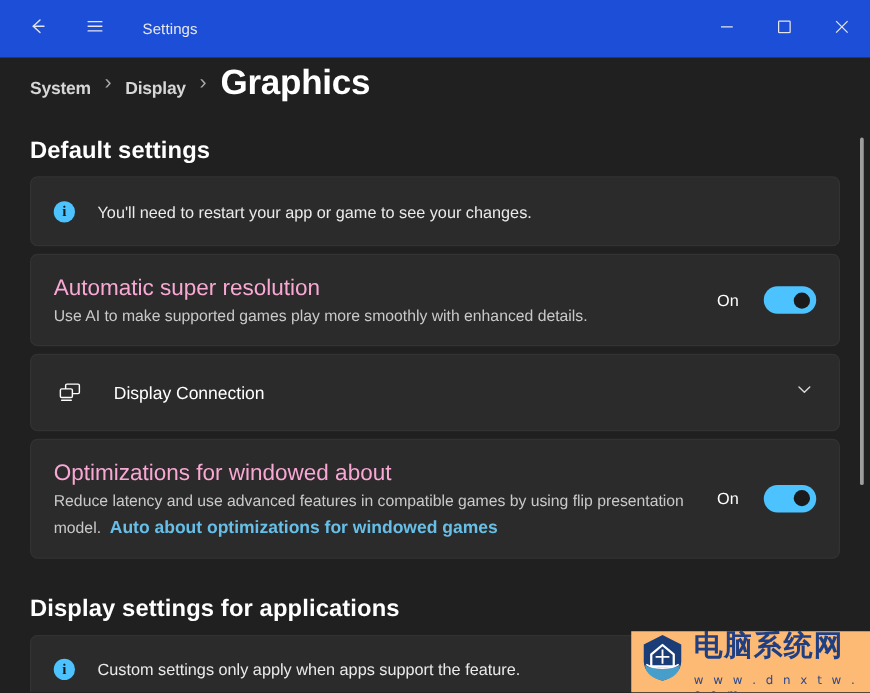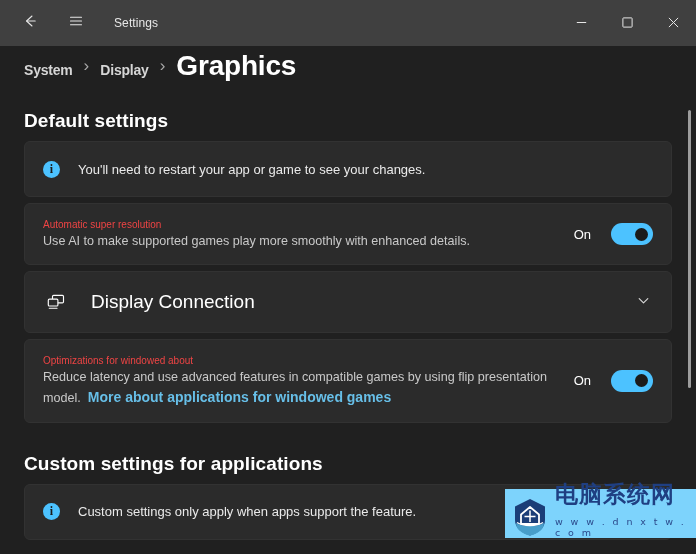--- a/index.html
+++ b/index.html
@@ -16,21 +16,21 @@
     color: #ffffff;
     position: relative;
     -webkit-font-smoothing: antialiased;
   }
 
   
   .titlebar {
     height: 46px;
     display: flex;
     align-items: center;
-    background: #404040;
+    background: #1d4ed8;
     position: relative;
     z-index: 5;
   }
   .tb-btn {
     width: 40px;
     height: 32px;
     display: flex;
     align-items: center;
     justify-content: center;
     color: #e6e6e6;
@@ -123,22 +123,22 @@
     flex: none;
     margin-right: 18px;
   }
   .banner-text {
     font-size: 13px;
     color: #eaeaea;
   }
 
   .card-body { flex: 1; padding: 13px 0; min-width: 0; }
   .card-title {
-    font-size: 10px;
-    color: #ef4444;
+    font-size: 18px;
+    color: #f9a8d4;
     line-height: 1.5;
   }
   .card-desc {
     font-size: 12.6px;
     color: #c9c9c9;
     line-height: 1.52;
   }
   .link {
     color: #67bfe8;
     font-weight: 700;
@@ -178,21 +178,21 @@
 
   .row-icon {
     width: 26px;
     flex: none;
     display: flex;
     align-items: center;
     justify-content: center;
     margin-right: 22px;
     color: #ffffff;
   }
-  .row-label { flex: 1; font-size: 19px; color: #ffffff; }
+  .row-label { flex: 1; font-size: 14px; color: #ffffff; }
   .chevron { color: #d8d8d8; flex: none; margin-right: 2px; }
 
   .card.expander { min-height: 62px; }
 
   .spacer-gap { height: 12px; }
 
   
   .scrollbar {
     position: absolute;
     top: 110px;
@@ -201,26 +201,26 @@
     height: 278px;
     background: #9d9d9d;
     border-radius: 2px;
     z-index: 6;
   }
 
   
   .watermark {
     position: absolute;
     right: 0;
-    bottom: 16px;
+    bottom: 0;
     width: 191px;
     height: 49px;
-    background: #7dd3fc;
-    display: flex;
-    align-items: flex-end;
+    background: #fdba74;
+    display: flex;
+    align-items: flex-start;
     padding-left: 4px;
     z-index: 20;
   }
   .wm-logo { width: 42px; height: 42px; flex: none; }
   .wm-text { margin-left: 4px; display: flex; flex-direction: column; }
   .wm-cn {
     font-size: 23px;
     font-weight: 700;
     color: #1f3f82;
     letter-spacing: 1px;
@@ -321,33 +321,33 @@
     <div class="chevron">
       <svg width="15" height="15" viewBox="0 0 15 15" fill="none" stroke="currentColor" stroke-width="1.15">
         <path d="M3.2 5.6 L7.5 9.8 L11.8 5.6" stroke-linecap="round" stroke-linejoin="round"></path>
       </svg>
     </div>
   </div>
 
   <div class="card">
     <div class="card-body">
       <div class="card-title">Optimizations for windowed about</div>
-      <div class="card-desc"><span>Reduce latency and use advanced features in compatible games by using flip presentation model.</span>&nbsp; <span class="link">More about applications for windowed games</span></div>
+      <div class="card-desc"><span>Reduce latency and use advanced features in compatible games by using flip presentation model.</span>&nbsp; <span class="link">Auto about optimizations for windowed games</span></div>
     </div>
     <div class="toggle-wrap">
       <span class="toggle-label">On</span>
       <div class="toggle">
         <div class="knob"></div>
       </div>
     </div>
   </div>
 
   <div class="spacer-gap"></div>
 
-  <div class="section-head">Custom settings for applications</div>
+  <div class="section-head">Display settings for applications</div>
 
   <div class="card banner">
     <div class="info-icon">i</div>
     <div class="banner-text">Custom settings only apply when apps support the feature.</div>
   </div>
 
 </div>
 
 <div class="scrollbar"></div>
 

